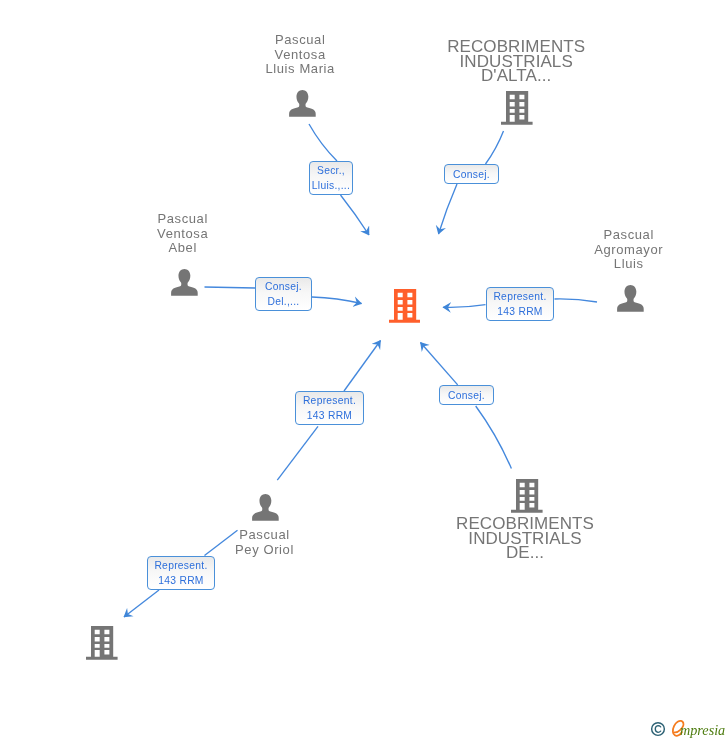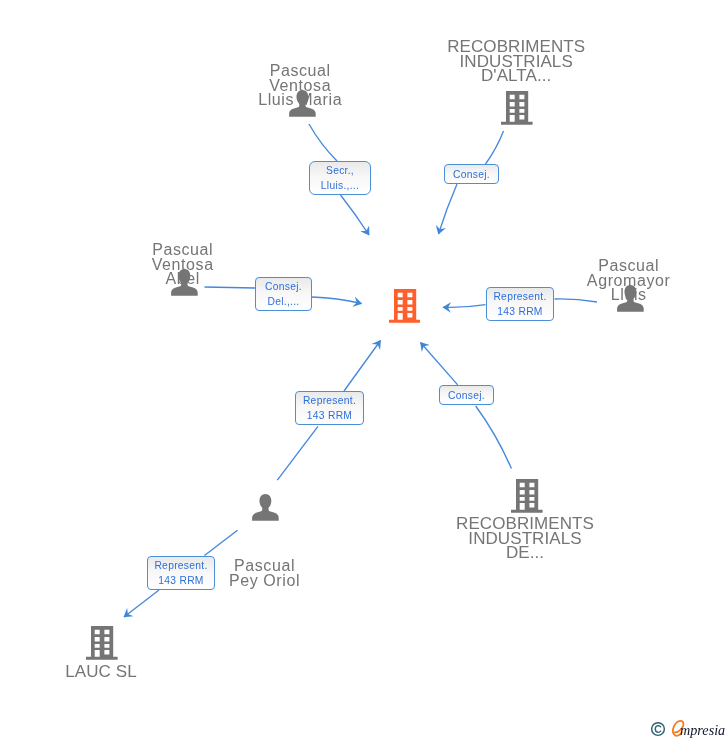--- a/index.html
+++ b/index.html
@@ -4,21 +4,21 @@
 <title>Empresia network diagram</title>
 <style>
   html,body{margin:0;padding:0;background:#ffffff;}
   body{width:728px;height:740px;position:relative;overflow:hidden;
        font-family:"Liberation Sans",sans-serif;}
   #stage{position:absolute;left:0;top:0;width:728px;height:740px;background:#fff;}
   svg#edges-layer{position:absolute;left:0;top:0;width:728px;height:740px;}
   .node-icon{position:absolute;}
   .node-label{position:absolute;text-align:center;color:#757575;
               white-space:pre-line;width:200px;}
-  .node-label.person{font-size:16px;line-height:14.7px;letter-spacing:0.6px;margin-top:31px;}
+  .node-label.person{font-size:13px;line-height:14.7px;letter-spacing:0.6px;}
   .node-label.company{font-size:17px;line-height:14.7px;letter-spacing:0.08px;}
   .node-label.company-main{font-size:12px;line-height:14.7px;letter-spacing:0.28px;}
   .edge-label{position:absolute;border:1.4px solid #4a90d9;border-radius:4px;
               background:linear-gradient(180deg,#e9e9e9 0%,#f7f7f7 45%,#ffffff 100%);
               color:#2d6fdb;font-size:10.3px;text-align:center;
               box-sizing:border-box;display:flex;flex-direction:column;
               align-items:center;justify-content:center;letter-spacing:0.28px;}
   .edge-label span{display:block;line-height:15px;white-space:nowrap;}
   #footer{position:absolute;left:0;top:0;}
 </style>
@@ -81,22 +81,21 @@
 Pey Oriol</div>
 <div class="node-icon" style="left:511.2px;top:479px;"><svg width="31.6" height="33.7" viewBox="0 0 31.6 33.7">
         <path fill="#757575" fill-rule="evenodd" d="M5 0h22.2v30.8H5V0zM0 30.8h31.6v2.9H0v-2.9z M8.7 3.7h5.0v4.6H8.7V3.7z M18.4 3.7h5.0v4.6h-5.0V3.7z M8.7 10.9h5.0v4.6H8.7v-4.6z M18.4 10.9h5.0v4.6h-5.0v-4.6z M8.7 18.0h5.0v3.8H8.7v-3.8z M18.4 18.0h5.0v3.8h-5.0v-3.8z M8.7 24.0h5.0v6.8H8.7v-6.8z M18.4 24.0h5.0v4.6h-5.0v-4.6z"></path>
       </svg></div>
 <div class="node-label company" style="left:425px;top:517px;">RECOBRIMENTS
 INDUSTRIALS
 DE...</div>
 <div class="node-icon" style="left:86.3px;top:626px;"><svg width="31.6" height="33.7" viewBox="0 0 31.6 33.7">
         <path fill="#757575" fill-rule="evenodd" d="M5 0h22.2v30.8H5V0zM0 30.8h31.6v2.9H0v-2.9z M8.7 3.7h5.0v4.6H8.7V3.7z M18.4 3.7h5.0v4.6h-5.0V3.7z M8.7 10.9h5.0v4.6H8.7v-4.6z M18.4 10.9h5.0v4.6h-5.0v-4.6z M8.7 18.0h5.0v3.8H8.7v-3.8z M18.4 18.0h5.0v3.8h-5.0v-3.8z M8.7 24.0h5.0v6.8H8.7v-6.8z M18.4 24.0h5.0v4.6h-5.0v-4.6z"></path>
       </svg></div>
-<div class="node-label company" style="left:1px;top:665px;">LAUC SL</div>
-<div class="edge-label" style="left:309px;top:161px;width:62px;height:34px;border-radius:6px;">
+<div class="edge-label" style="left:309px;top:161px;width:44px;height:34px;">
       <span>Secr.,</span>
       <span>Lluis.,...</span>
     </div>
 <div class="edge-label" style="left:444px;top:164px;width:55px;height:20px;">
       <span>Consej.</span>
     </div>
 <div class="edge-label" style="left:255px;top:277px;width:57px;height:34px;">
       <span>Consej.</span>
       <span>Del.,...</span>
     </div>
@@ -120,15 +119,15 @@
     <circle cx="8" cy="8" r="6.35" fill="none" stroke="#2c6174" stroke-width="1.45"></circle>
     <path d="M10.65 5.9a3.35 3.35 0 0 0-2.6-1.2 3.35 3.35 0 0 0 0 6.6 3.35 3.35 0 0 0 2.6-1.2" fill="none" stroke="#2c6174" stroke-width="1.35" stroke-linecap="round"></path>
   </svg>
   <svg width="16" height="20" viewBox="0 0 32 40" style="position:absolute;left:670px;top:719px;">
     <g fill="none" stroke="#f57c1f" stroke-linecap="round" stroke-linejoin="round">
       <path d="M26.5 7.5C25 3.6 20.3 2.6 15.3 5.6 9.4 9.2 5 18 5.8 25.6c0.7 6.6 6 9.6 11.4 7 3-1.5 5.4-4 6.6-6.6" stroke-width="3.6"></path>
       <path d="M26.5 7.5c1.4 3.6-1.1 9.6-5.9 14.1-3.9 3.7-8.6 5.7-11.5 5.2" stroke-width="3.4"></path>
     </g>
   </svg>
   <span style="position:absolute;left:680px;top:722.5px;font-family:'Liberation Serif',serif;font-style:italic;
-               font-size:14.2px;line-height:14.2px;color:#0f172a;letter-spacing:0px;">mpresia</span>
+               font-size:14.2px;line-height:14.2px;color:#4d7c0f;letter-spacing:0px;">mpresia</span>
 </div>
 </div>
 
 </body></html>

